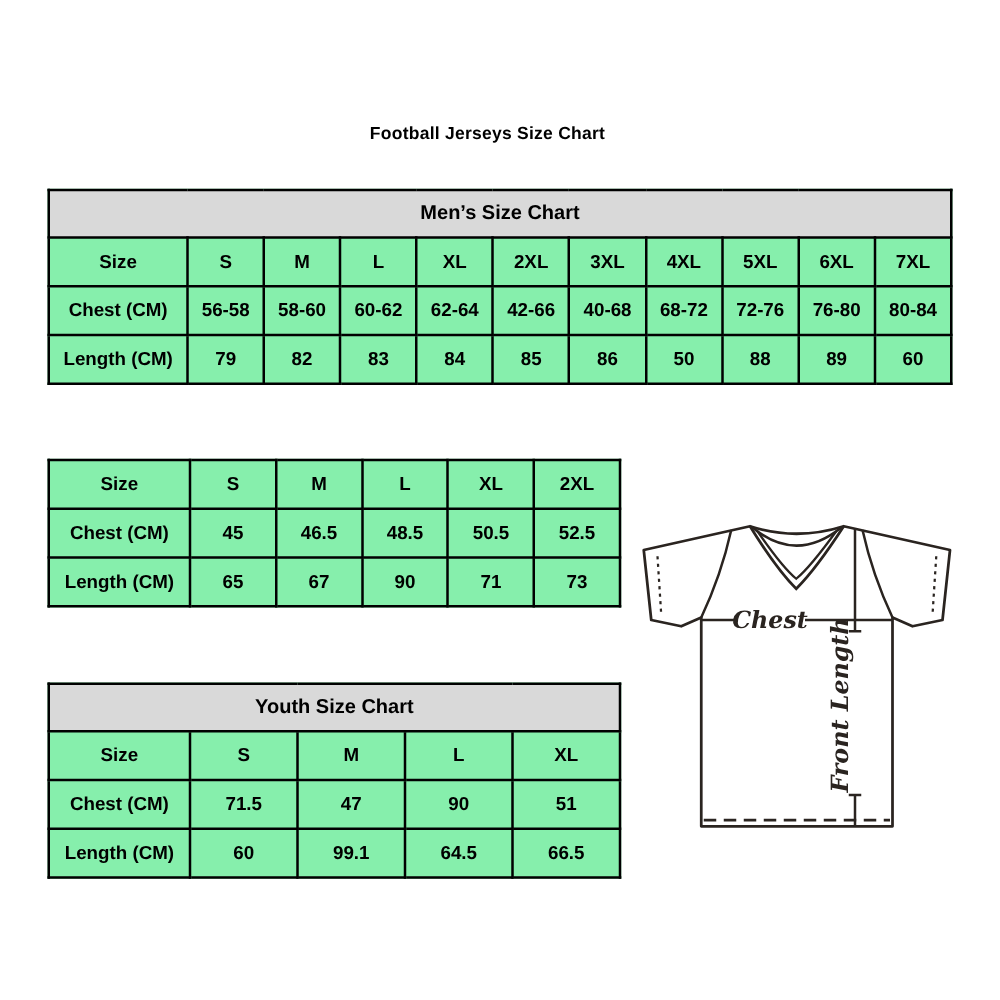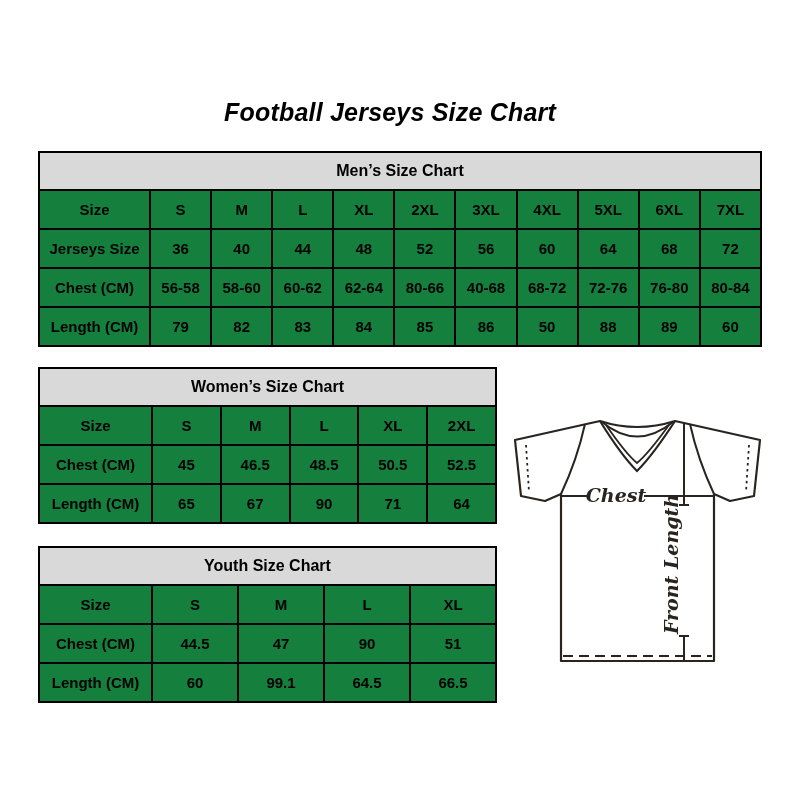--- a/index.html
+++ b/index.html
@@ -3,25 +3,25 @@
 <meta charset="utf-8">
 <style>
   html,body{margin:0;padding:0;}
   body{
     width:800px;height:800px;background:#fff;position:relative;
     font-family:"Liberation Sans",sans-serif;color:var(--text-c,#000);
     overflow:hidden;
   }
   .page-title{
     position:absolute;top:98px;left:0;width:780px;text-align:center;
-    font-size:25px;font-weight:bold;letter-spacing:0.2px;font-style:italic;
+    font-size:14px;font-weight:bold;letter-spacing:0.2px;
   }
   table.sizechart{
     position:absolute;border-collapse:collapse;table-layout:fixed;
-    background:#15803d;
+    background:#86efac;
   }
   table.sizechart td{
     border:2px solid var(--border-c,#000);
     text-align:center;vertical-align:middle;
     font-size:15px;font-weight:bold;padding:0;
     height:37px;white-space:nowrap;
   }
   table.sizechart td.section-header{
     background:var(--header-bg,#d9d9d9);
     font-size:16px;height:36px;
@@ -56,39 +56,26 @@
         <td>L</td>
         <td>XL</td>
         <td>2XL</td>
         <td>3XL</td>
         <td>4XL</td>
         <td>5XL</td>
         <td>6XL</td>
         <td>7XL</td>
       </tr>
       <tr>
-        <td>Jerseys Size</td>
-        <td>36</td>
-        <td>40</td>
-        <td>44</td>
-        <td>48</td>
-        <td>52</td>
-        <td>56</td>
-        <td>60</td>
-        <td>64</td>
-        <td>68</td>
-        <td>72</td>
-      </tr>
-      <tr>
         <td>Chest (CM)</td>
         <td>56-58</td>
         <td>58-60</td>
         <td>60-62</td>
         <td>62-64</td>
-        <td>80-66</td>
+        <td>42-66</td>
         <td>40-68</td>
         <td>68-72</td>
         <td>72-76</td>
         <td>76-80</td>
         <td>80-84</td>
       </tr>
       <tr>
         <td>Length (CM)</td>
         <td>79</td>
         <td>82</td>
@@ -102,23 +89,20 @@
         <td>60</td>
       </tr>
     </tbody>
 </table>
 
 <table class="sizechart" id="womens-table">
   <colgroup>
       <col style="width:113px">
     </colgroup>
   <tbody>
-    <tr>
-      <td class="section-header" colspan="6">Women’s Size Chart</td>
-    </tr>
   <tr>
         <td>Size</td>
         <td>S</td>
         <td>M</td>
         <td>L</td>
         <td>XL</td>
         <td>2XL</td>
       </tr>
       <tr>
         <td>Chest (CM)</td>
@@ -127,21 +111,21 @@
         <td>48.5</td>
         <td>50.5</td>
         <td>52.5</td>
       </tr>
       <tr>
         <td>Length (CM)</td>
         <td>65</td>
         <td>67</td>
         <td>90</td>
         <td>71</td>
-        <td>64</td>
+        <td>73</td>
       </tr>
     </tbody>
 </table>
 
 <table class="sizechart" id="youth-table">
   <colgroup>
       <col style="width:113px">
     </colgroup>
   <tbody>
     <tr>
@@ -149,21 +133,21 @@
     </tr>
   <tr>
         <td>Size</td>
         <td>S</td>
         <td>M</td>
         <td>L</td>
         <td>XL</td>
       </tr>
       <tr>
         <td>Chest (CM)</td>
-        <td>44.5</td>
+        <td>71.5</td>
         <td>47</td>
         <td>90</td>
         <td>51</td>
       </tr>
       <tr>
         <td>Length (CM)</td>
         <td>60</td>
         <td>99.1</td>
         <td>64.5</td>
         <td>66.5</td>

